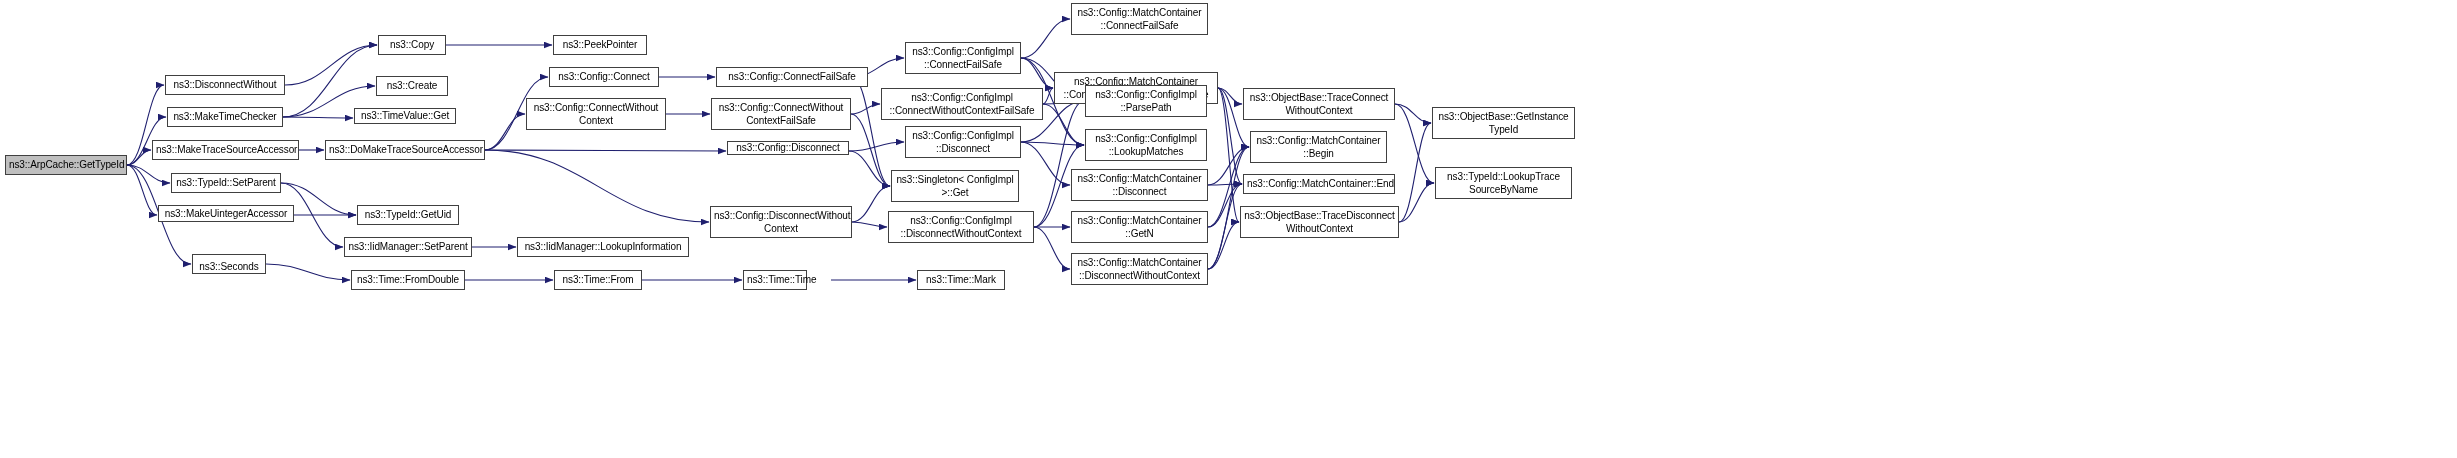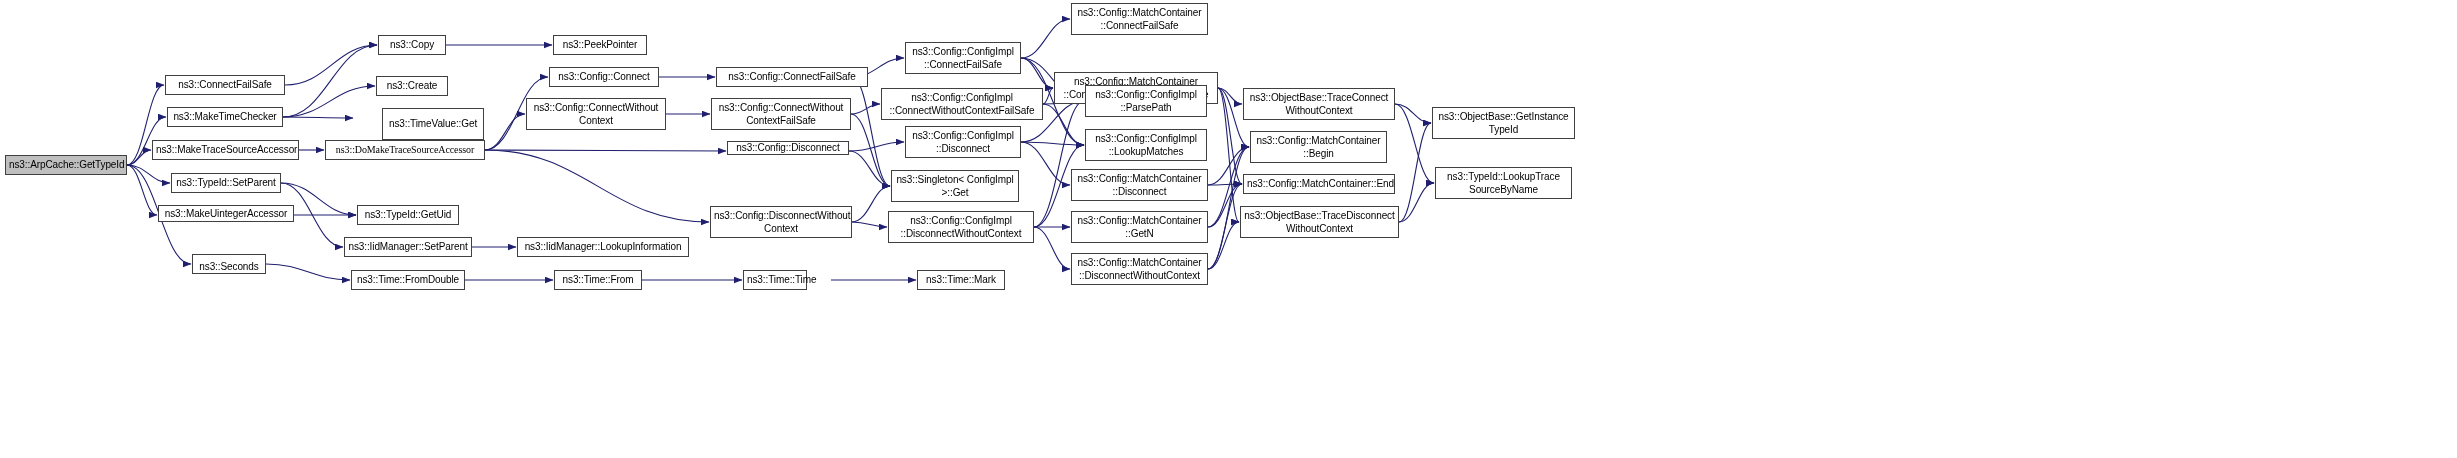--- a/index.html
+++ b/index.html
@@ -84,30 +84,30 @@
         <path d="M1208,269 C1223.75,269 1227.25,184 1242,184" fill="none" stroke="#1f1f6e" stroke-width="1.1" marker-end="url(#arrow)"></path>
         <path d="M1208,269 C1222.4,269 1225.6,222 1239,222" fill="none" stroke="#1f1f6e" stroke-width="1.1" marker-end="url(#arrow)"></path>
         <path d="M1395,104 C1411.65,104 1415.35,123 1431,123" fill="none" stroke="#1f1f6e" stroke-width="1.1" marker-end="url(#arrow)"></path>
         <path d="M1395,104 C1413,104 1417,183 1434,183" fill="none" stroke="#1f1f6e" stroke-width="1.1" marker-end="url(#arrow)"></path>
         <path d="M1399,222 C1413.85,222 1417.15,123 1431,123" fill="none" stroke="#1f1f6e" stroke-width="1.1" marker-end="url(#arrow)"></path>
         <path d="M1399,222 C1415.2,222 1418.8,183 1434,183" fill="none" stroke="#1f1f6e" stroke-width="1.1" marker-end="url(#arrow)"></path>
       </g>
   </svg>
   <div id="node-layer">
       <div class="node root" style="left: 5px; top: 155px; width: 122px; height: 20px;"><span>ns3::ArpCache::GetTypeId</span></div>
-      <div class="node" style="left: 165px; top: 75px; width: 120px; height: 20px;"><span>ns3::ConnectFailSafe</span></div>
+      <div class="node" style="left: 165px; top: 75px; width: 120px; height: 20px;"><span>ns3::DisconnectWithout</span></div>
       <div class="node" style="left: 167px; top: 107px; width: 116px; height: 20px;"><span>ns3::MakeTimeChecker</span></div>
       <div class="node" style="left: 152px; top: 140px; width: 147px; height: 20px;"><span>ns3::MakeTraceSourceAccessor</span></div>
       <div class="node" style="left: 171px; top: 173px; width: 110px; height: 20px;"><span>ns3::TypeId::SetParent</span></div>
       <div class="node" style="left: 158px; top: 205px; width: 136px; height: 17px;"><span>ns3::MakeUintegerAccessor</span></div>
       <div class="node" style="left: 192px; top: 254px; width: 74px; height: 20px; align-items: flex-end;"><span>ns3::Seconds</span></div>
       <div class="node" style="left: 378px; top: 35px; width: 68px; height: 20px;"><span>ns3::Copy</span></div>
       <div class="node" style="left: 376px; top: 76px; width: 72px; height: 20px;"><span>ns3::Create</span></div>
-      <div class="node" style="left: 354px; top: 108px; width: 102px; height: 32px; margin-left: 28px;"><span>ns3::TimeValue::Get</span></div>
-      <div class="node" style="left: 325px; top: 140px; width: 160px; height: 20px; font-family: Liberation Serif, serif;"><span>ns3::DoMakeTraceSourceAccessor</span></div>
+      <div class="node" style="left: 354px; top: 108px; width: 102px; height: 16px;"><span>ns3::TimeValue::Get</span></div>
+      <div class="node" style="left: 325px; top: 140px; width: 160px; height: 20px;"><span>ns3::DoMakeTraceSourceAccessor</span></div>
       <div class="node" style="left: 357px; top: 205px; width: 102px; height: 20px;"><span>ns3::TypeId::GetUid</span></div>
       <div class="node" style="left: 344px; top: 237px; width: 128px; height: 20px;"><span>ns3::IidManager::SetParent</span></div>
       <div class="node" style="left: 351px; top: 270px; width: 114px; height: 20px;"><span>ns3::Time::FromDouble</span></div>
       <div class="node" style="left: 553px; top: 35px; width: 94px; height: 20px;"><span>ns3::PeekPointer</span></div>
       <div class="node" style="left: 549px; top: 67px; width: 110px; height: 20px;"><span>ns3::Config::Connect</span></div>
       <div class="node" style="left: 526px; top: 98px; width: 140px; height: 32px;"><span>ns3::Config::ConnectWithout
 Context</span></div>
       <div class="node" style="left: 517px; top: 237px; width: 172px; height: 20px;"><span>ns3::IidManager::LookupInformation</span></div>
       <div class="node" style="left: 554px; top: 270px; width: 88px; height: 20px;"><span>ns3::Time::From</span></div>
       <div class="node" style="left: 716px; top: 67px; width: 152px; height: 20px;"><span>ns3::Config::ConnectFailSafe</span></div>

